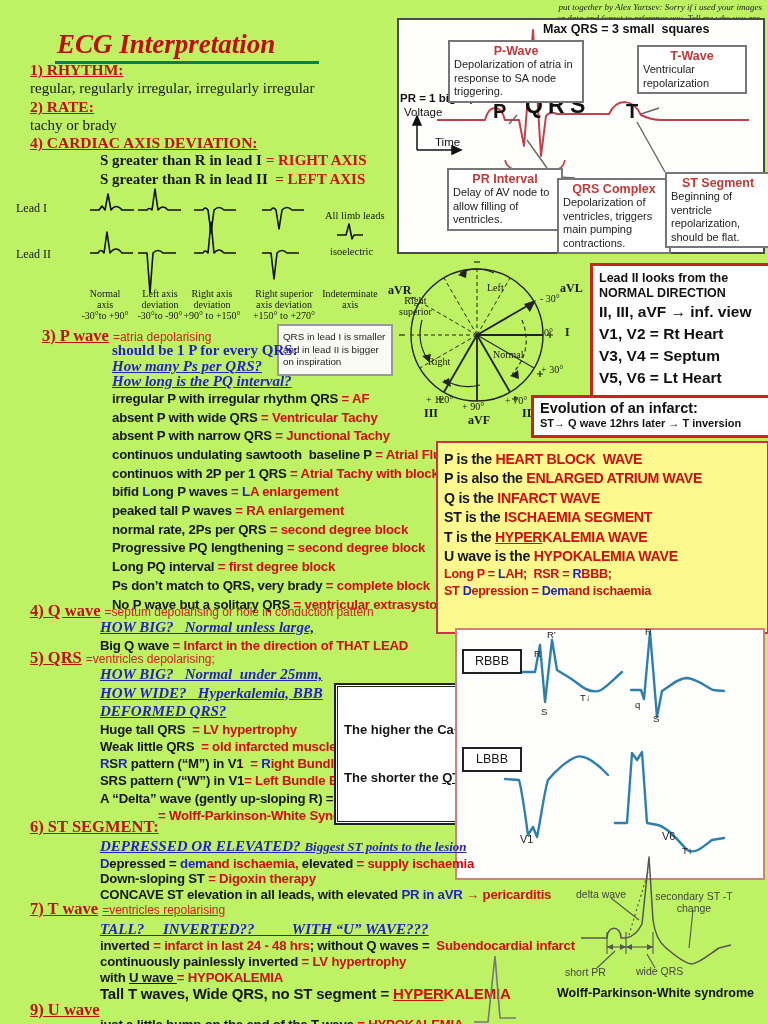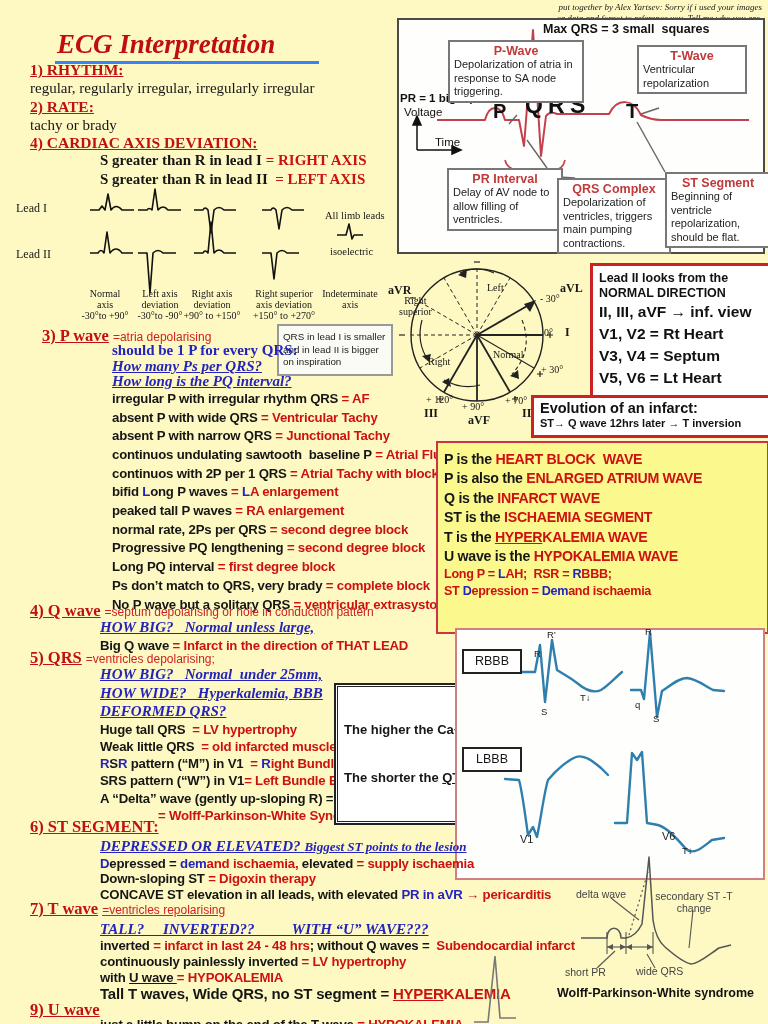--- a/index.html
+++ b/index.html
@@ -1,21 +1,21 @@
 <!DOCTYPE html>
 <html><head>
 <meta charset="utf-8">
 <style>
   html,body{margin:0;padding:0;background:#9a9a9a;}
-  #page{position:relative;width:768px;height:1024px;background:#fef9c3;overflow:hidden;
+  #page{position:relative;width:768px;height:1024px;background:#bef264;overflow:hidden;
         font-family:"Liberation Serif",serif;color:#161616;}
   .abs{position:absolute;}
   .credit{font-style:italic;font-size:9px;line-height:10.5px;text-align:right;color:#1a1a1a;width:300px;}
   .title{font-size:27px;font-weight:bold;font-style:italic;color:#c00d0d;
-         border-bottom:3px solid #3b82f6;padding:0 44px 1px 2px;white-space:pre;}
+         border-bottom:3px solid #0f766e;padding:0 44px 1px 2px;white-space:pre;}
   .h1{font-size:15.5px;font-weight:bold;color:#c01010;text-decoration:underline;white-space:pre;}
   .body15{font-size:15px;white-space:pre;}
   .axline{font-size:15px;font-weight:bold;white-space:pre;}
   .sechead{font-size:16.5px;font-weight:bold;color:#c01010;text-decoration:underline;white-space:pre;}
   .subnote{font-family:"Liberation Sans",sans-serif;font-size:12px;color:#cc2222;margin-left:4px;white-space:pre;}
   .introline{font-size:15px;color:#2424bb;font-weight:bold;white-space:pre;}
   .blueq{font-family:"Liberation Serif",serif;font-size:15px;color:#2424bb;font-weight:bold;
          font-style:italic;text-decoration:underline;white-space:pre;}
   .blueq.small{font-size:13px;}
   .rule{font-family:"Liberation Sans",sans-serif;font-size:13.2px;font-weight:bold;

